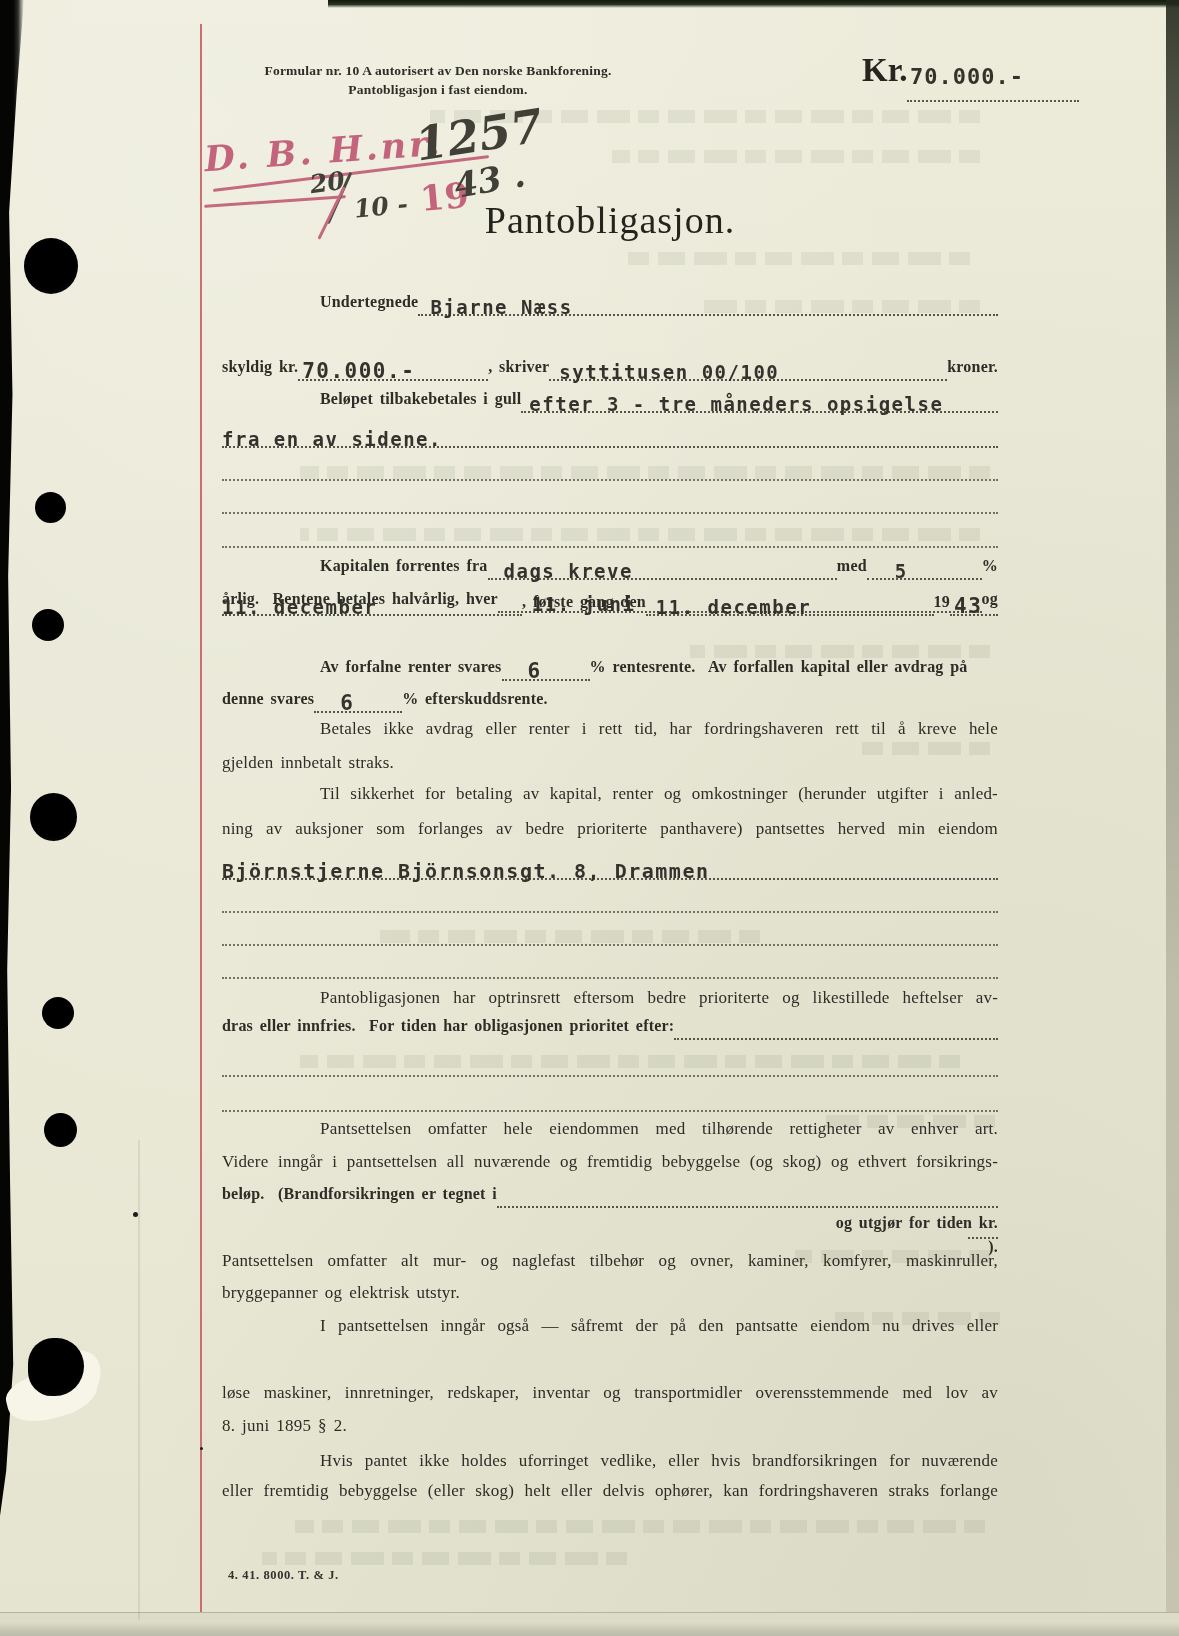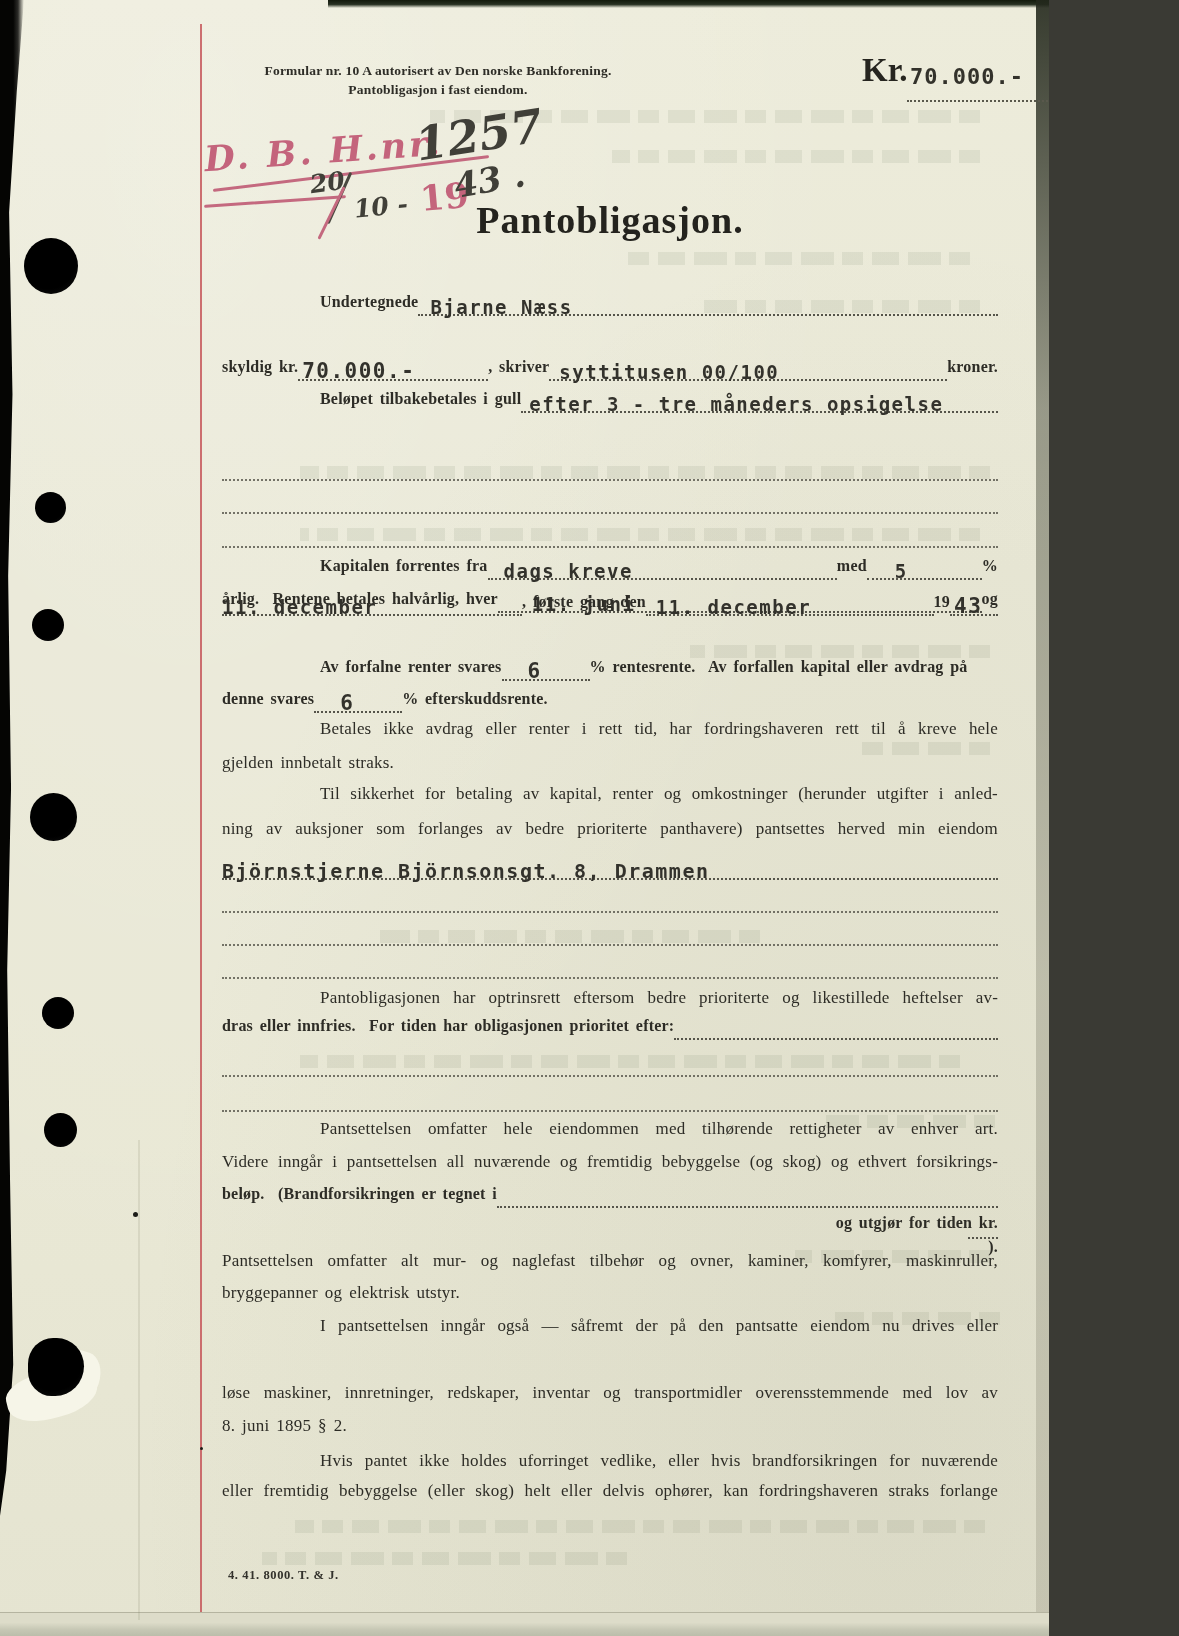--- a/index.html
+++ b/index.html
@@ -1,16 +1,16 @@
 <!DOCTYPE html>
 <html><head>
 <meta charset="utf-8">
 <style>
   html,body{margin:0;padding:0;background:#3a3a34;}
-  .page{position:relative;width:1049px;height:1636px;overflow:hidden;
+  .page{position:relative;width:1179px;height:1636px;overflow:hidden;
     background:
       radial-gradient(ellipse at 18% 8%, rgba(255,255,255,.20), transparent 55%),
       radial-gradient(ellipse at 85% 90%, rgba(120,120,95,.10), transparent 60%),
       linear-gradient(180deg,#edecdb 0%,#e9e8d6 35%,#e9e8d5 70%,#e5e4d1 100%);
     font-family:"Liberation Serif",serif;color:#2d2c26;}
   
   .edge-left{position:absolute;left:0;top:0;width:24px;height:1516px;
     background:linear-gradient(90deg,#050503 0 55%,rgba(10,10,8,.85) 75%,rgba(10,10,8,0));
     clip-path:polygon(0 0,100% 0,70% 6%,38% 14%,52% 26%,34% 38%,46% 52%,30% 64%,42% 78%,55% 90%,26% 97%,0 100%);}
   .edge-top{position:absolute;left:328px;top:0;width:851px;height:8px;
@@ -33,21 +33,21 @@
   .kr-value{position:absolute;left:910px;top:64px;font-family:"DejaVu Sans Mono",monospace;
     font-weight:bold;font-size:22px;letter-spacing:1px;color:#33322b;}
   .kr-dots{position:absolute;left:907px;top:82px;width:172px;height:18px;border-bottom:2px dotted #59584c;}
   
   .hw{position:absolute;white-space:pre;}
   .hw-pink{color:#c4647c;}
   .hw-dark{color:#403f38;}
   .stroke{position:absolute;border-radius:2px;}
   
   .title{position:absolute;left:222px;top:198px;width:776px;text-align:center;
-    font-weight:bold;font-size:38px;letter-spacing:1px;color:#24231e;}
+    font-weight:normal;font-size:38px;letter-spacing:1px;color:#24231e;}
   
   .row{position:absolute;left:222px;width:776px;height:26px;display:flex;align-items:flex-end;}
   .sp{flex:0 0 auto;}
   .lbl{font-weight:bold;font-size:16px;line-height:1;white-space:pre;word-spacing:2.5px;
     letter-spacing:.2px;color:#2d2c26;padding-bottom:6px;}
   .fill{flex:1 1 auto;min-width:30px;border-bottom:2px dotted #55544a;height:100%;
     display:flex;align-items:flex-end;overflow:visible;}
   .fw{flex:0 0 auto;}
   .tw{font-family:"DejaVu Sans Mono",monospace;font-weight:bold;font-size:19px;line-height:1;
     letter-spacing:1.5px;color:#33322c;white-space:pre;position:relative;top:3px;}
@@ -147,20 +147,25 @@
   </div>
 
   <div class="row" style="top:387px;">
     <span class="sp" style="width:98px;"></span>
     <span class="lbl">Beløpet tilbakebetales i gull</span>
     <span class="fill">
         <span class="tw" style="padding-left:8px;">efter 3 - tre måneders opsigelse</span>
       </span>
   </div>
 
+  <div class="row" style="top:422px;">
+    <span class="fill">
+        <span class="tw">fra en av sidene.</span>
+      </span>
+  </div>
 
   <div class="dotline" style="top:479px;"></div>
   <div class="dotline" style="top:512px;"></div>
   <div class="dotline" style="top:546px;"></div>
 
   <div class="row" style="top:554px;">
     <span class="sp" style="width:98px;"></span>
     <span class="lbl">Kapitalen forrentes fra</span>
     <span class="fill">
         <span class="tw" style="padding-left:16px;">dags kreve</span>

